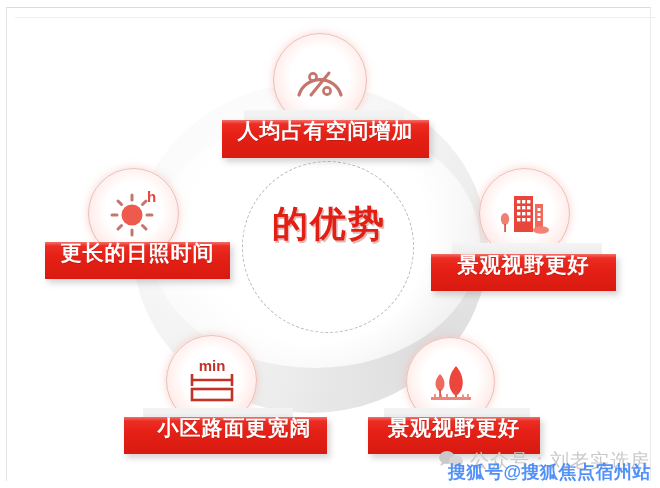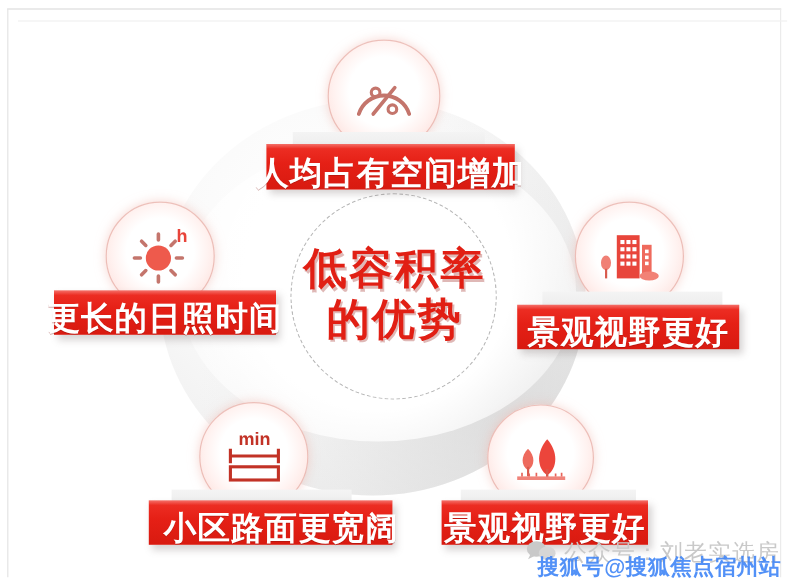--- a/index.html
+++ b/index.html
@@ -133,25 +133,25 @@
     position: absolute;
     background: linear-gradient(180deg, #f4f4f4 0%, #ececec 55%, #e3e3e3 100%);
   }
 
   
   .banner {
     position: absolute;
     background: linear-gradient(180deg, #ef3127 0%, #e52016 42%, #d81a10 100%);
     color: #ffffff;
     font-weight: bold;
-    font-size: 27px;
+    font-size: 21px;
     line-height: 1;
     letter-spacing: 1px;
     display: flex;
-    align-items: flex-end;
+    align-items: flex-start;
     justify-content: center;
     white-space: nowrap;
     box-shadow: 3px 4px 6px rgba(120,110,110,0.30);
     text-shadow: 0 1px 0 rgba(130,15,10,0.35);
   }
   .banner-top-sheen {
     position: absolute;
     left: 0; top: 0; right: 0;
     height: 4px;
     background: linear-gradient(180deg, rgba(255,255,255,0.30), rgba(255,255,255,0));
@@ -214,21 +214,20 @@
     <div class="page-frame-inner"></div>
   </div>
 
   <div class="grey-sphere"></div>
   <div class="grey-sphere-shade"></div>
   <div class="white-wash"></div>
 
   <div class="dashed-circle"></div>
 
   <div class="center-text">
-    <span>低容积率</span>
     <span class="l2">的优势</span>
   </div>
 
   <div class="node" id="node-space">
     <div class="bubble">
       <svg width="54" height="50" viewBox="0 0 54 50" aria-hidden="true">
         <path d="M6 40 A22 22 0 0 1 48 40" fill="none" stroke="#c4756c" stroke-width="3.2" stroke-linecap="round"></path>
         <circle cx="20" cy="22" r="3.6" fill="none" stroke="#c4756c" stroke-width="2.6"></circle>
         <circle cx="34" cy="36" r="3.6" fill="none" stroke="#c4756c" stroke-width="2.6"></circle>
         <line x1="36" y1="18" x2="18" y2="40" stroke="#c4756c" stroke-width="3" stroke-linecap="round"></line>

